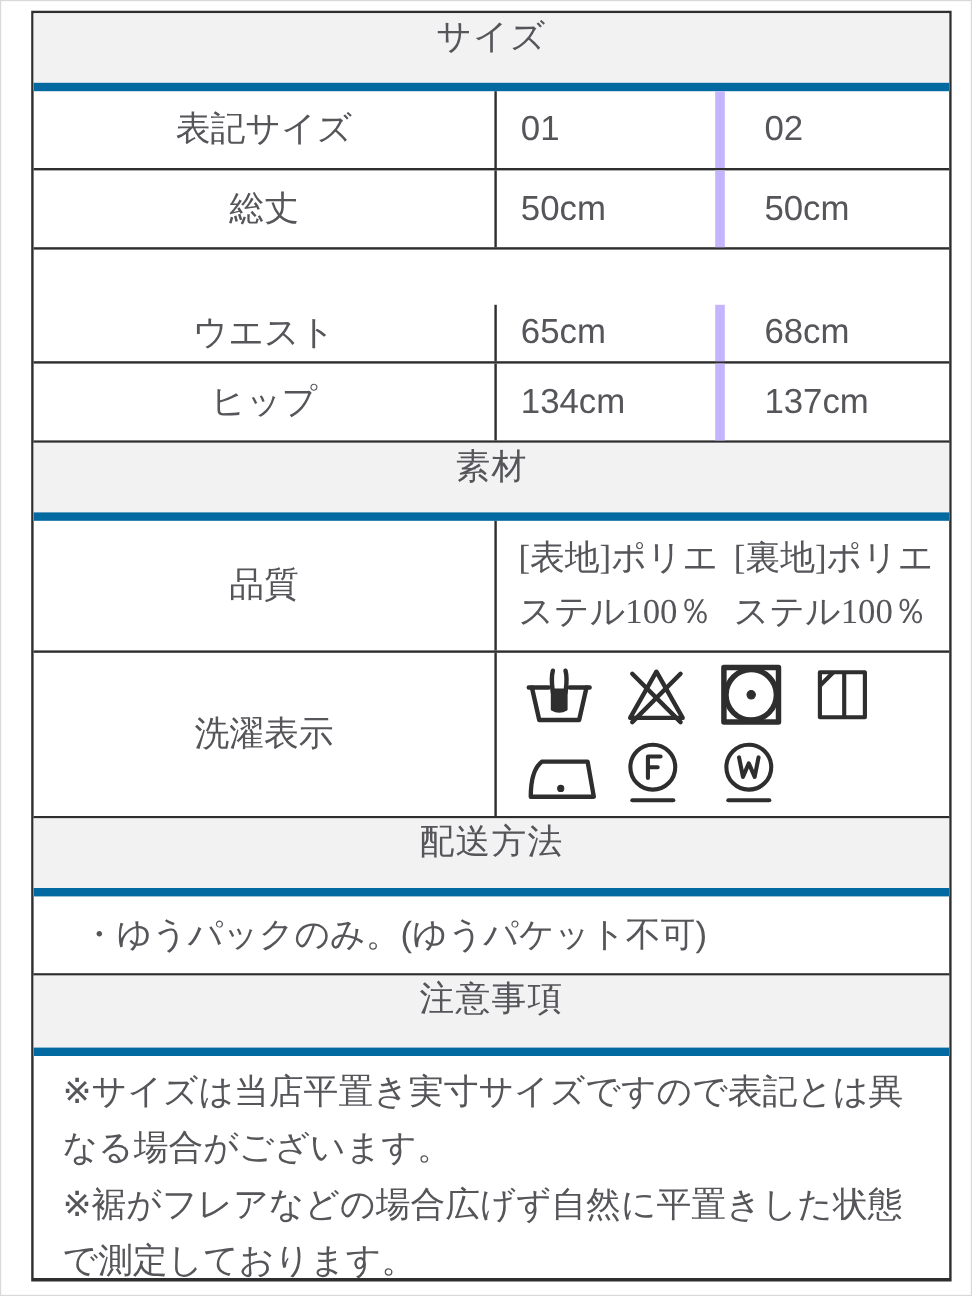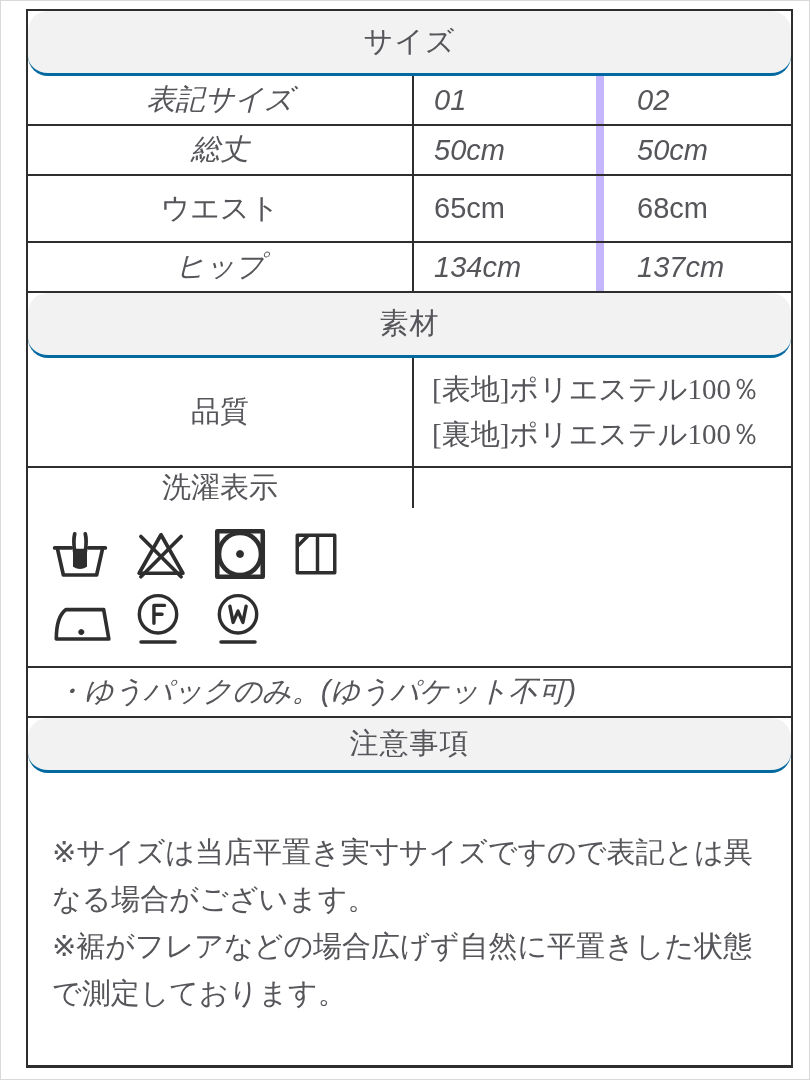--- a/index.html
+++ b/index.html
@@ -22,56 +22,54 @@
     width: 767px; height: 1059px;
     border: 2px solid #2e2e2e;
     border-bottom-width: 3px;
     display: flex;
     flex-direction: column;
     color: #55555a;
     font-size: 29px;
     background: #ffffff;
   }
   .row { display: flex; border-bottom: 2px solid #2e2e2e; flex: none; }
-  .row:last-child { border-bottom: none; align-items: center; }
+  .row:last-child { border-bottom: none; }
   .sec-header {
     height: 65px;
     background: #f2f2f3;
-    border-bottom: 3px solid #0369a1;
-    align-items: center;
+    border-bottom: 7px solid #0369a1;
     justify-content: center;
-    border-radius: 20px;
   }
   .sec-header .title { letter-spacing: 1px; }
-  .h66 { height: 50px; font-style: italic; }
-  .h67 { height: 67px; }
+  .h66 { height: 66px; }
+  .h67 { height: 49px; margin-top: 46px; }
   .h110 { height: 110px; font-family: Liberation Serif, serif; }
-  .h162 { height: 200px; flex-direction: column; }
+  .h162 { height: 138px; }
   .grow { flex: 1 1 auto; min-height: 0; }
   .cell { display: flex; align-items: center; min-width: 0; }
   .c-label {
     width: 386px; flex: none;
     border-right: 2px solid #2e2e2e;
     justify-content: center;
     text-align: center;
   }
   .c-val {
     width: 190px; flex: none;
     border-right: 8px solid #c4b5fd;
     padding-left: 20px;
   }
   .c-val-last { flex: 1; padding-left: 33px; }
   .c-wide { flex: 1; padding-left: 18px; }
-  .quality-lines { display: flex; flex-direction: column; line-height: 45px; }
+  .quality-lines { display: flex; line-height: 45px; }
   .care-cell { flex: 1; display: flex; flex-direction: column; justify-content: center; padding-left: 24px; row-gap: 9px; }
   .care-row { display: flex; }
   .icon-slot { width: 80px; flex: none; display: flex; align-items: center; }
   .care-icon { display: block; }
   .care-icon * { stroke: #2e2e2e; }
-  .c-full { flex: 1; align-items: center; padding-left: 27px; }
+  .c-full { flex: 1; align-items: center; padding-left: 40px; }
   .c-notes {
     flex: 1;
     padding: 7px 30px 0 24px;
     line-height: 47px;
     overflow: hidden;
   }
 </style>
 </head>
 <body>
 
@@ -172,26 +170,29 @@
             <svg class="care-icon" width="52" height="58" viewBox="0 0 64 70" fill="none" stroke-width="4.2" stroke-linecap="round" stroke-linejoin="round">
               <circle cx="32" cy="28" r="23"></circle>
               <path d="M22 18 L26 38 L32 24 L38 38 L42 18"></path>
               <path d="M11 62 H53"></path>
             </svg>
           </span>
         </div>
       </div>
     </div>
 
+    <div class="row sec-header">
+      <span class="title">配送方法</span>
+    </div>
 
     <div class="row h66">
       <div class="cell c-full">・ゆうパックのみ。(ゆうパケット不可)</div>
     </div>
 
-    <div class="row sec-header" style="height:55px">
+    <div class="row sec-header" style="height:67px">
       <span class="title">注意事項</span>
     </div>
 
     <div class="row grow">
       <div class="c-notes">
         <div>※サイズは当店平置き実寸サイズですので表記とは異なる場合がございます。</div>
         <div>※裾がフレアなどの場合広げず自然に平置きした状態で測定しております。</div>
       </div>
     </div>
 

